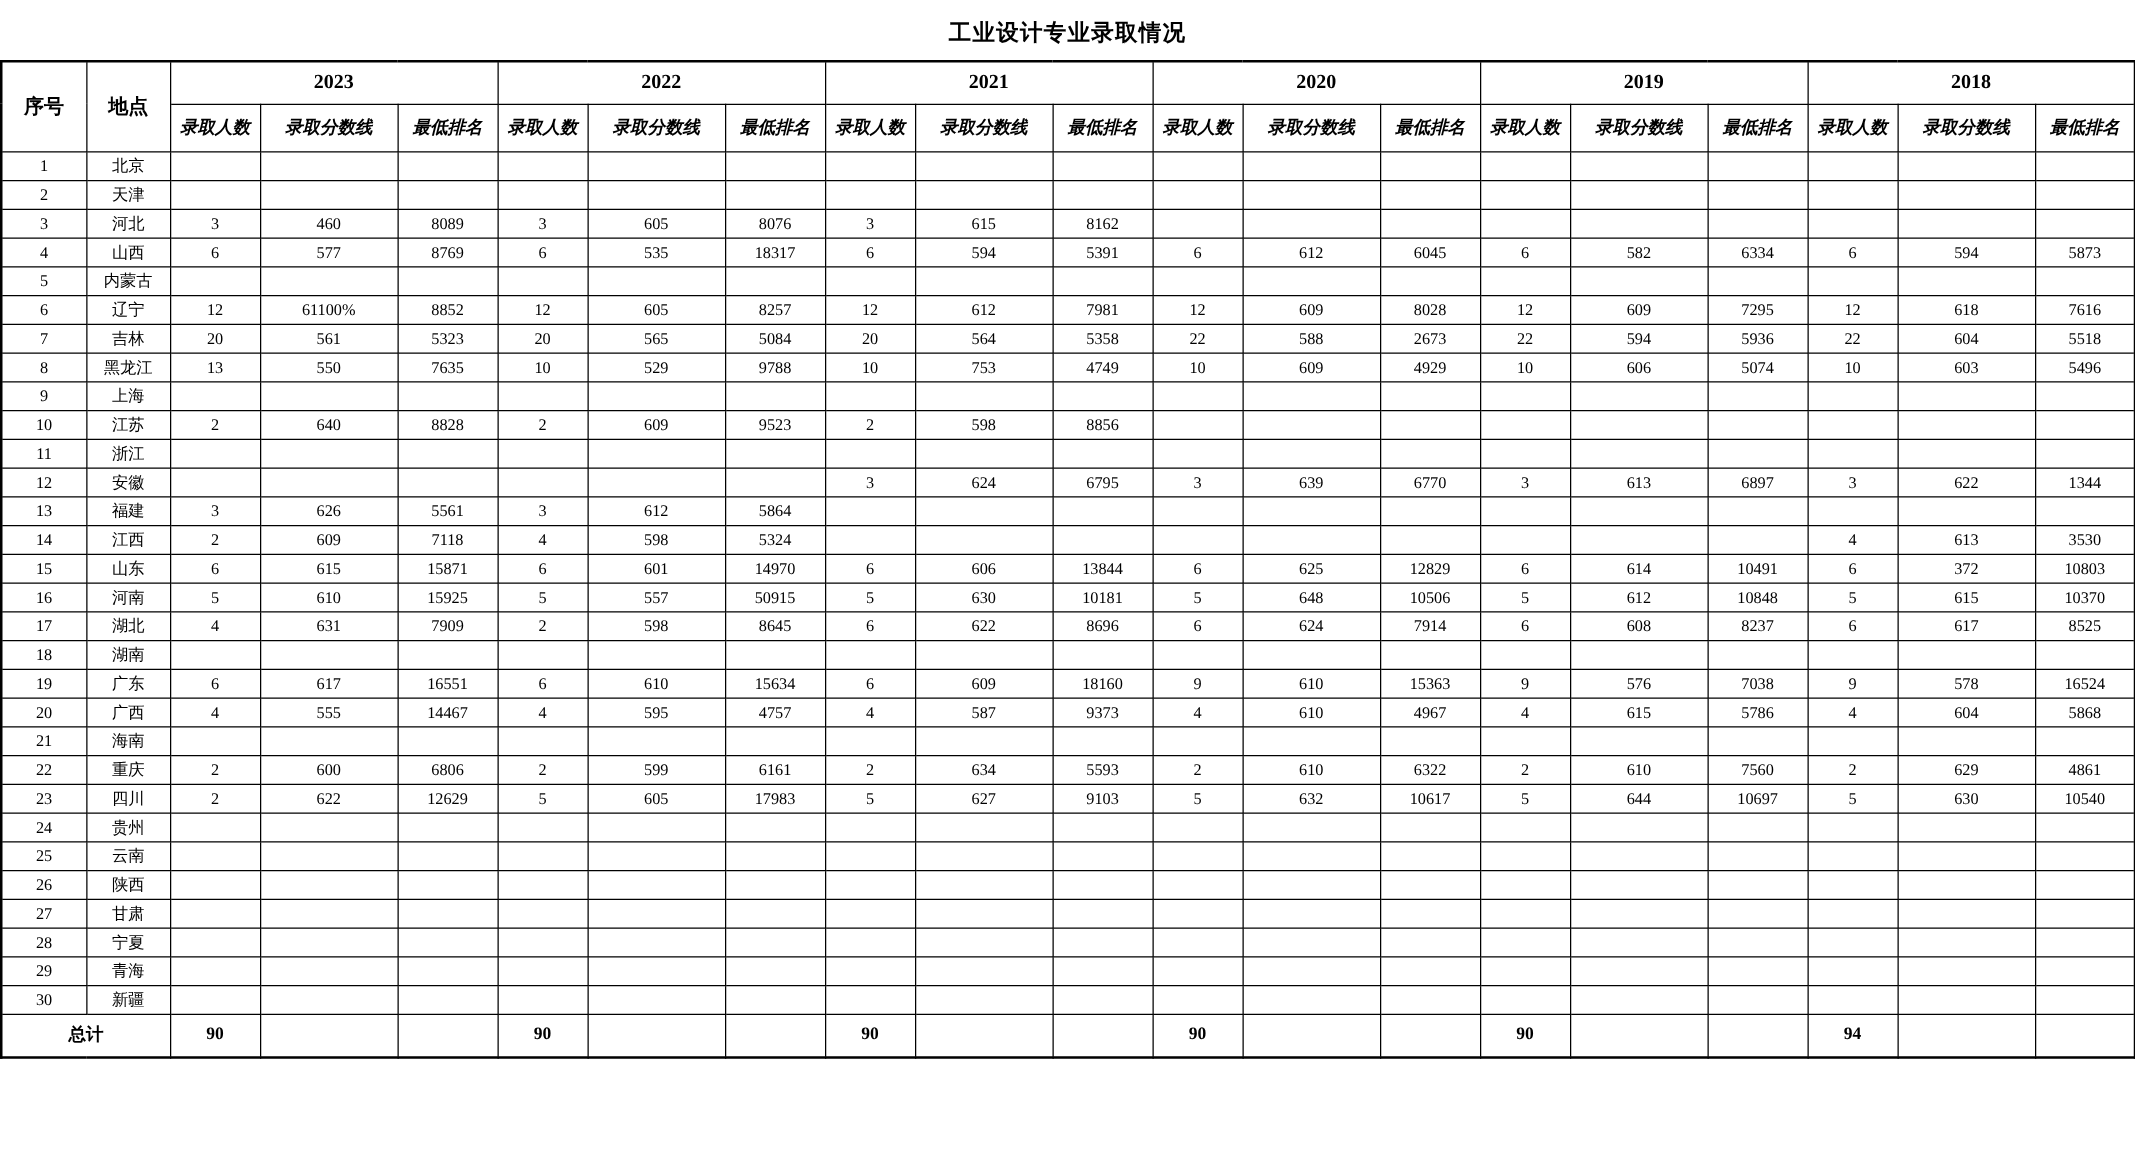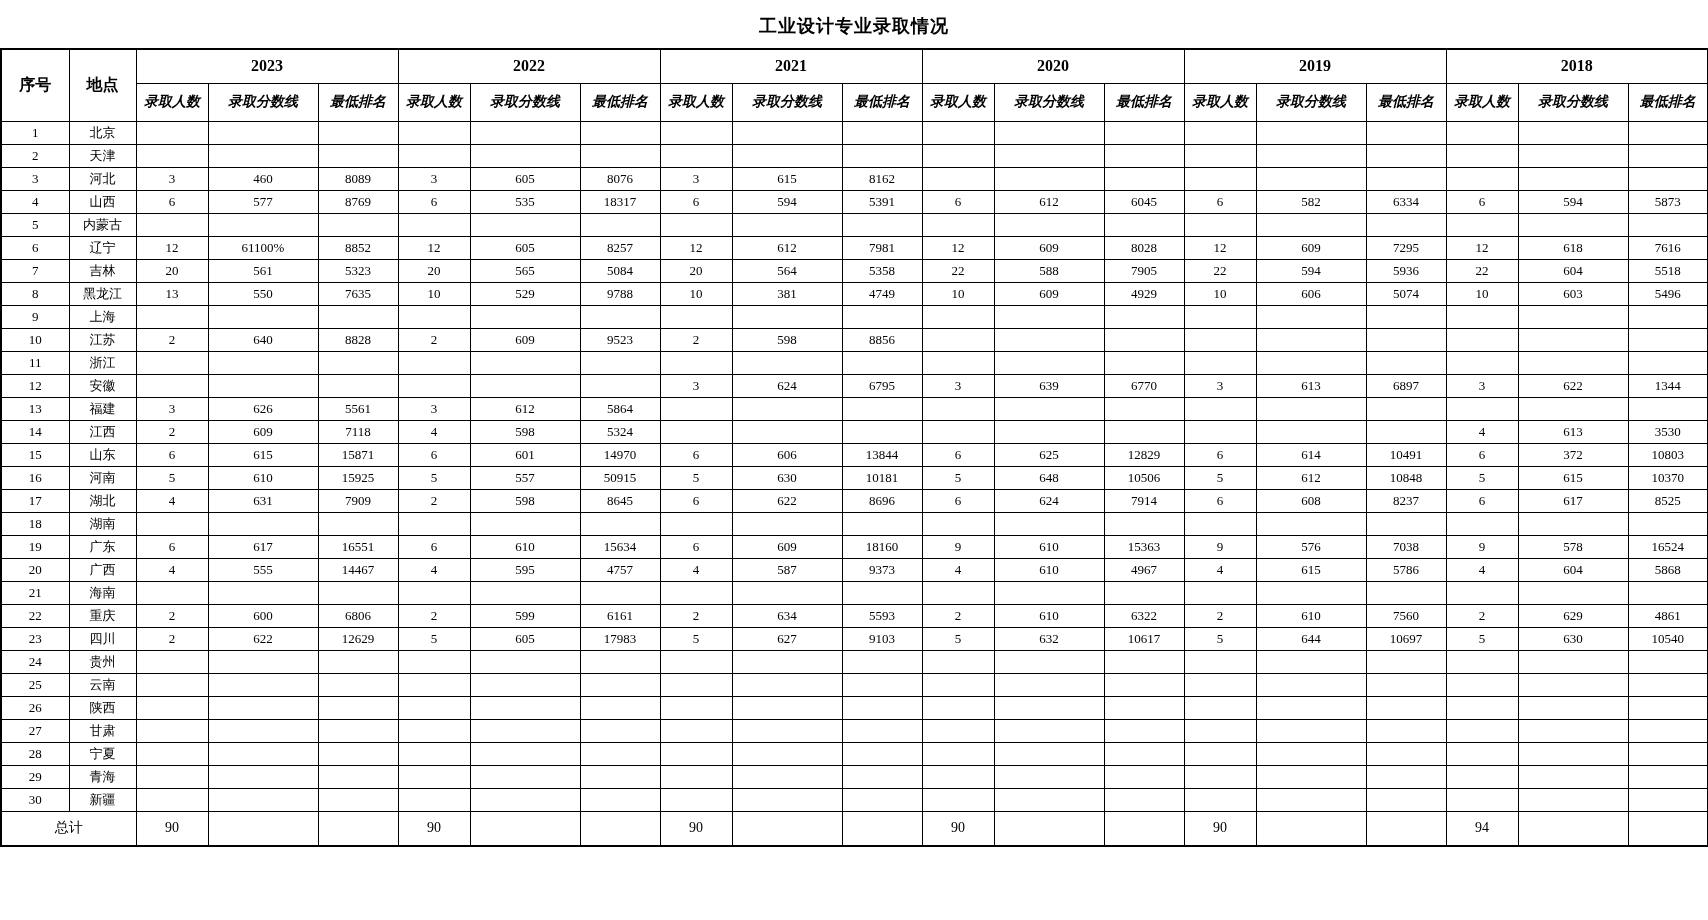--- a/index.html
+++ b/index.html
@@ -34,21 +34,21 @@
     overflow: hidden;
     white-space: nowrap;
   }
   thead tr.year-row th { height: 34px; font-size: 16px; font-weight: bold; }
   thead tr.sub-row th { height: 38px; font-size: 14px; font-weight: bold; font-style: italic; }
   thead th.corner { font-size: 14px; font-weight: bold; }
   tbody td { height: 23px; font-size: 13px; font-weight: normal; }
   tfoot td {
     height: 35px;
     font-size: 14px;
-    font-weight: normal;
+    font-weight: bold;
     border-top: 2px solid #000;
   }
 </style>
 </head>
 <body>
 
 <div class="sheet">
   <h1 class="title">工业设计专业录取情况</h1>
 
   <table class="grid">
@@ -246,39 +246,39 @@
           <td>561</td>
           <td>5323</td>
           <td>20</td>
           <td>565</td>
           <td>5084</td>
           <td>20</td>
           <td>564</td>
           <td>5358</td>
           <td>22</td>
           <td>588</td>
-          <td>7905</td>
+          <td>2673</td>
           <td>22</td>
           <td>594</td>
           <td>5936</td>
           <td>22</td>
           <td>604</td>
           <td>5518</td>
         </tr>
         <tr>
           <td>8</td>
           <td>黑龙江</td>
           <td>13</td>
           <td>550</td>
           <td>7635</td>
           <td>10</td>
           <td>529</td>
           <td>9788</td>
           <td>10</td>
-          <td>381</td>
+          <td>753</td>
           <td>4749</td>
           <td>10</td>
           <td>609</td>
           <td>4929</td>
           <td>10</td>
           <td>606</td>
           <td>5074</td>
           <td>10</td>
           <td>603</td>
           <td>5496</td>

